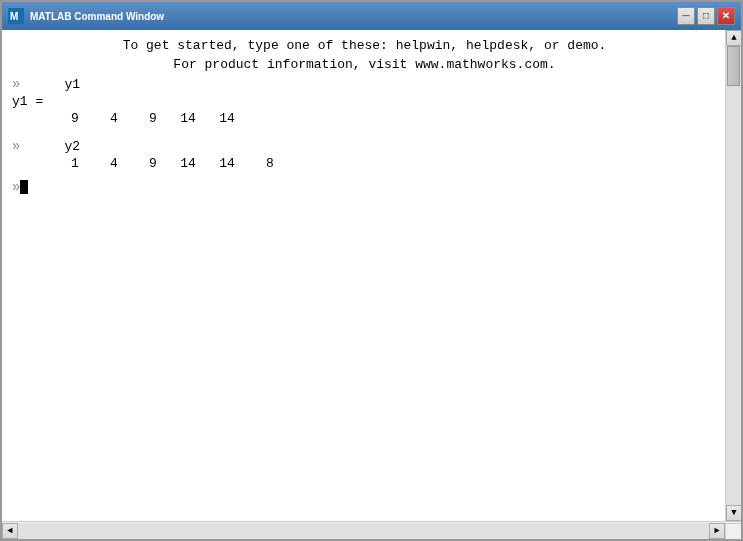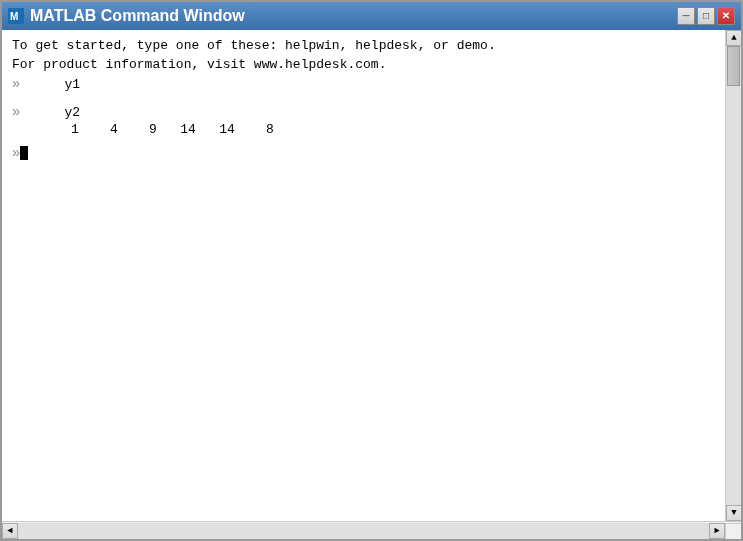--- a/index.html
+++ b/index.html
@@ -42,21 +42,21 @@
     .title-bar-icon {
       width: 16px;
       height: 16px;
       margin-right: 6px;
       flex-shrink: 0;
     }
 
     .title-bar-text {
       color: white;
       font-family: Arial, sans-serif;
-      font-size: 16px;
+      font-size: 10px;
       font-weight: bold;
       flex: 1;
     }
 
     .title-bar-buttons {
       display: flex;
       gap: 2px;
     }
 
     .title-btn {
@@ -187,20 +187,21 @@
       height: 16px;
       background: #f0f0f0;
       border-left: 1px solid #ccc;
       border-top: 1px solid #ccc;
       flex-shrink: 0;
     }
 
     .info-text {
       color: #000;
       margin-bottom: 4px;
+      text-align: center;
     }
 
     .prompt-line {
       display: flex;
       align-items: center;
       margin: 4px 0 2px 0;
     }
 
     .prompt-chevron {
       color: #888;
@@ -258,27 +259,31 @@
       <div class="title-btn minimize">─</div>
       <div class="title-btn maximize">□</div>
       <div class="title-btn close">✕</div>
     </div>
   </div>
 
   <div class="main-area">
 
     <div class="content-area">
       <div class="info-text">To get started, type one of these: helpwin, helpdesk, or demo.</div>
-      <div class="info-text">For product information, visit www.helpdesk.com.</div>
+      <div class="info-text">For product information, visit www.mathworks.com.</div>
 
       <div class="prompt-line">
         <span class="prompt-chevron">»</span>
         <span class="var-name">y1</span>
       </div>
 
+      <div class="output-line">y1 =</div>
+      <div class="data-row">
+        &nbsp;&nbsp;&nbsp;&nbsp;&nbsp;9&nbsp;&nbsp;&nbsp;&nbsp;4&nbsp;&nbsp;&nbsp;&nbsp;9&nbsp;&nbsp;&nbsp;14&nbsp;&nbsp;&nbsp;14
+      </div>
 
       <div style="height:6px;"></div>
 
       <div class="prompt-line">
         <span class="prompt-chevron">»</span>
         <span class="var-name">y2</span>
       </div>
 
       <div class="data-row">
         &nbsp;&nbsp;&nbsp;&nbsp;&nbsp;1&nbsp;&nbsp;&nbsp;&nbsp;4&nbsp;&nbsp;&nbsp;&nbsp;9&nbsp;&nbsp;&nbsp;14&nbsp;&nbsp;&nbsp;14&nbsp;&nbsp;&nbsp;&nbsp;8

